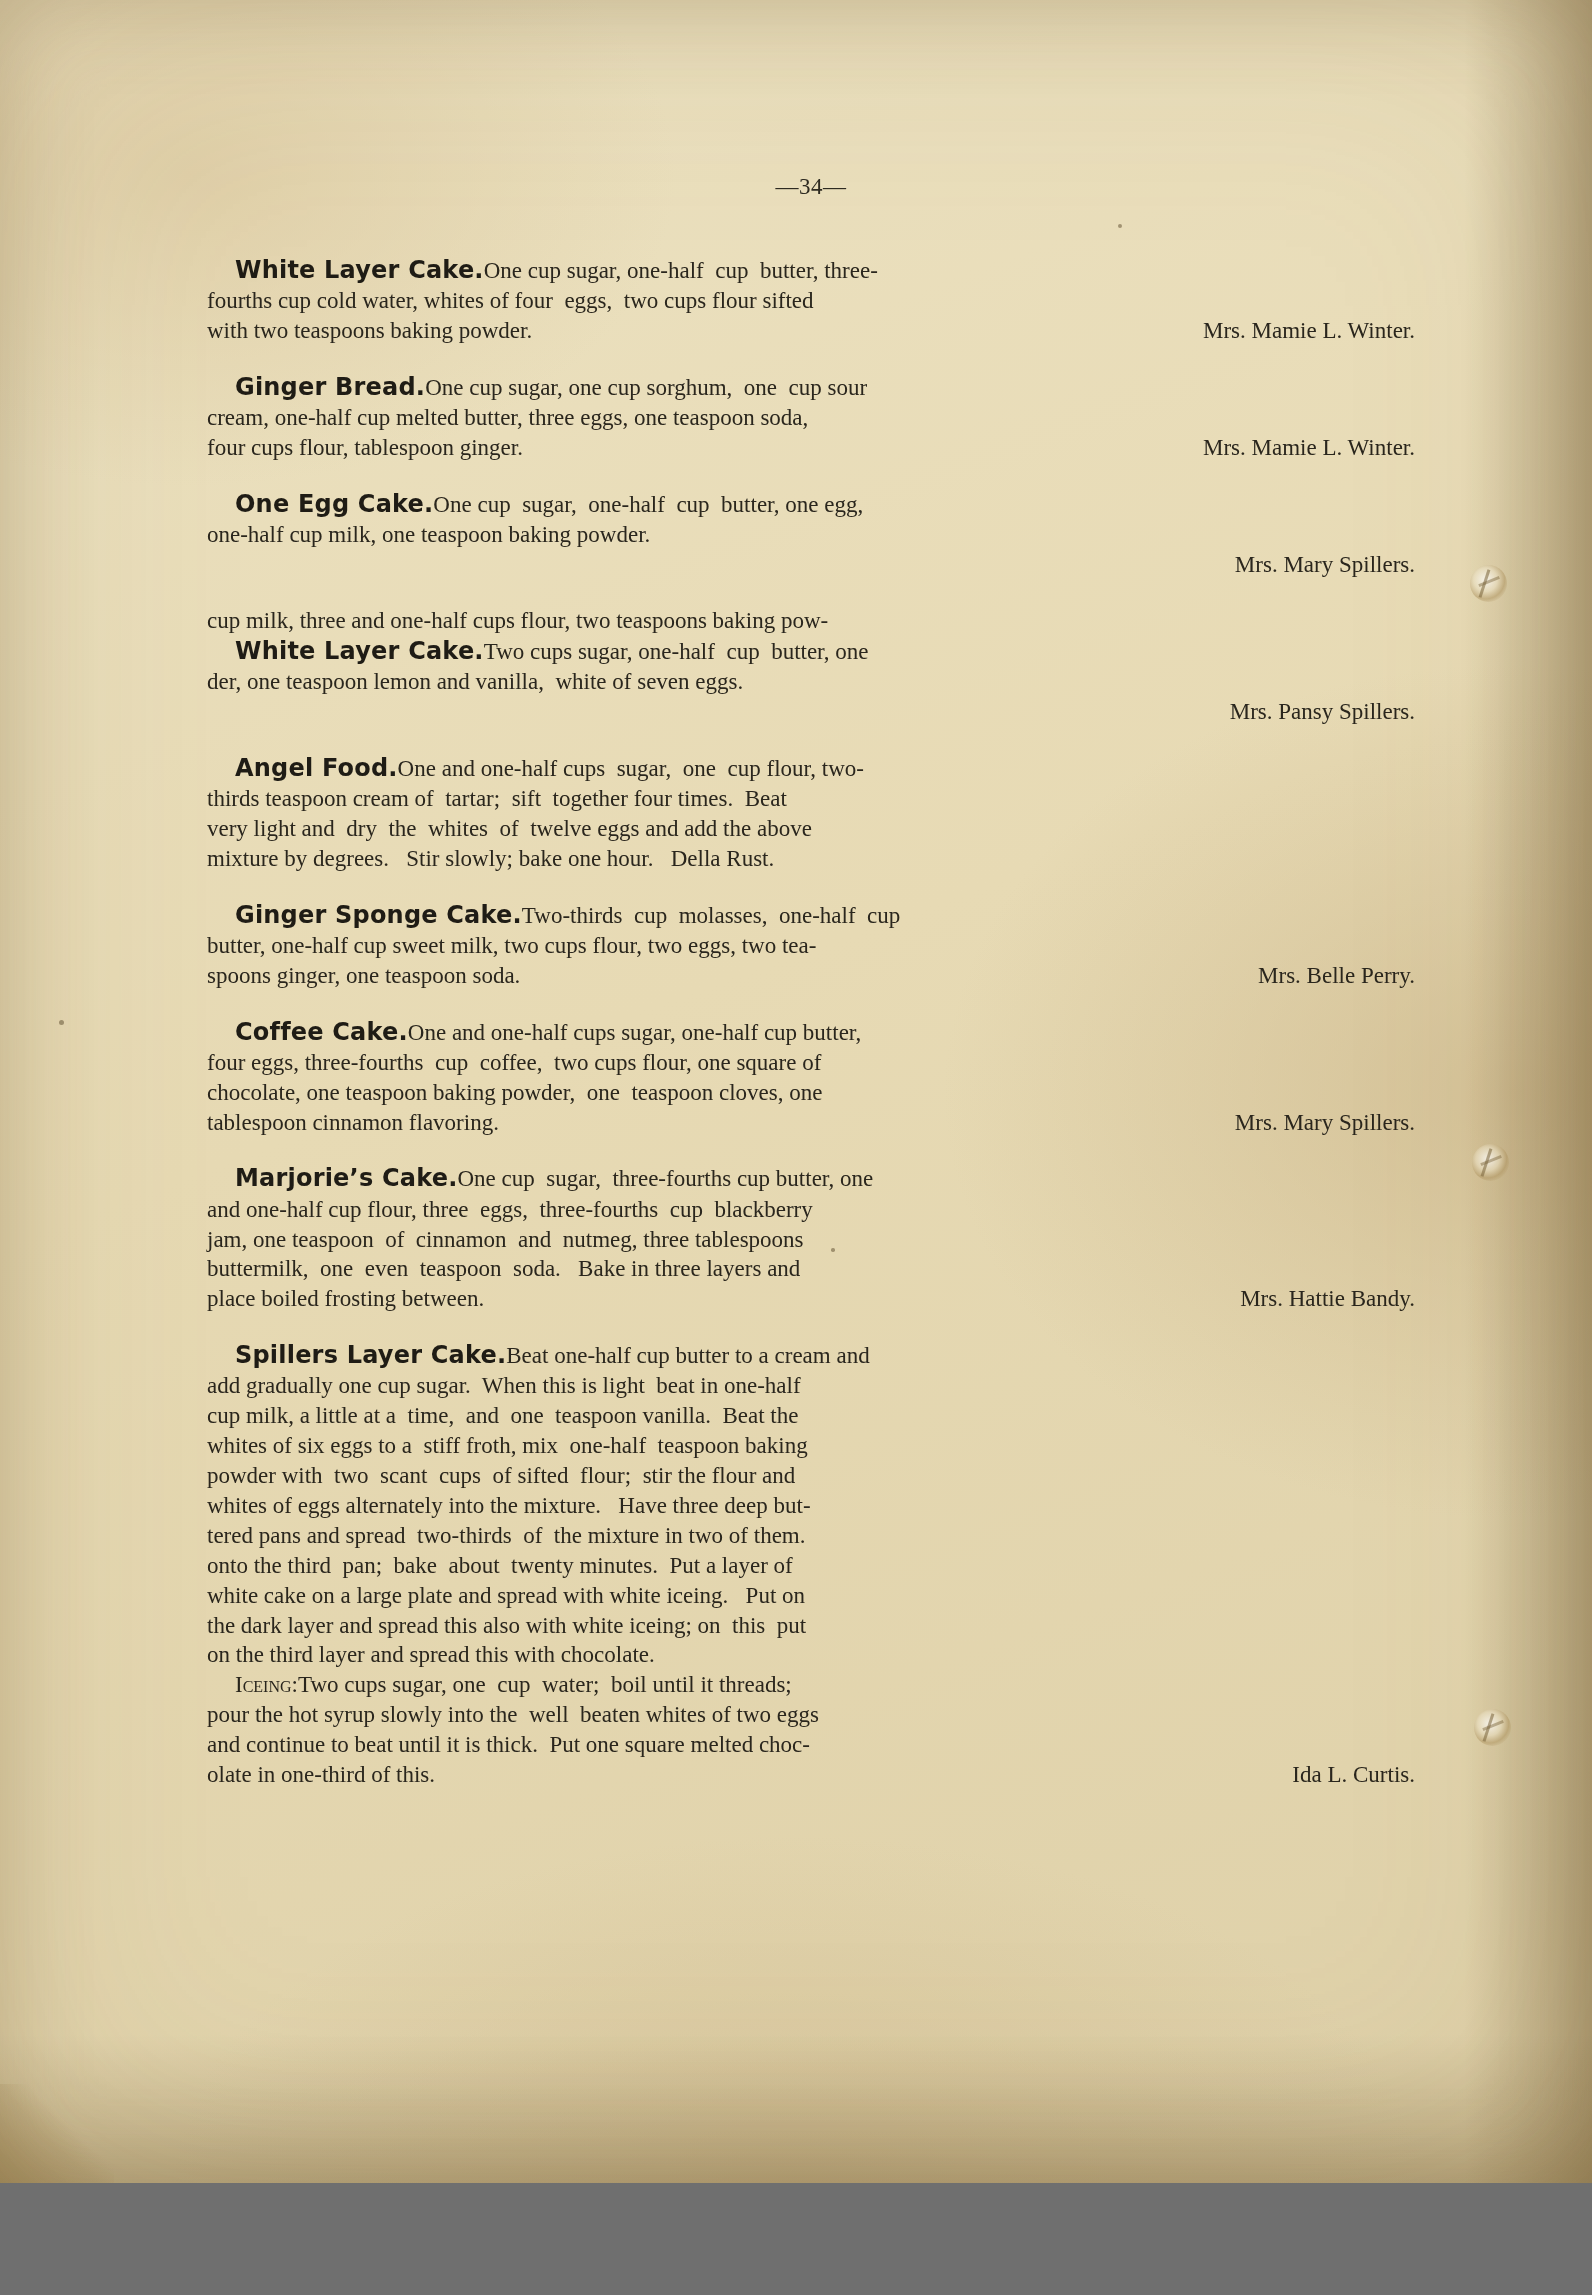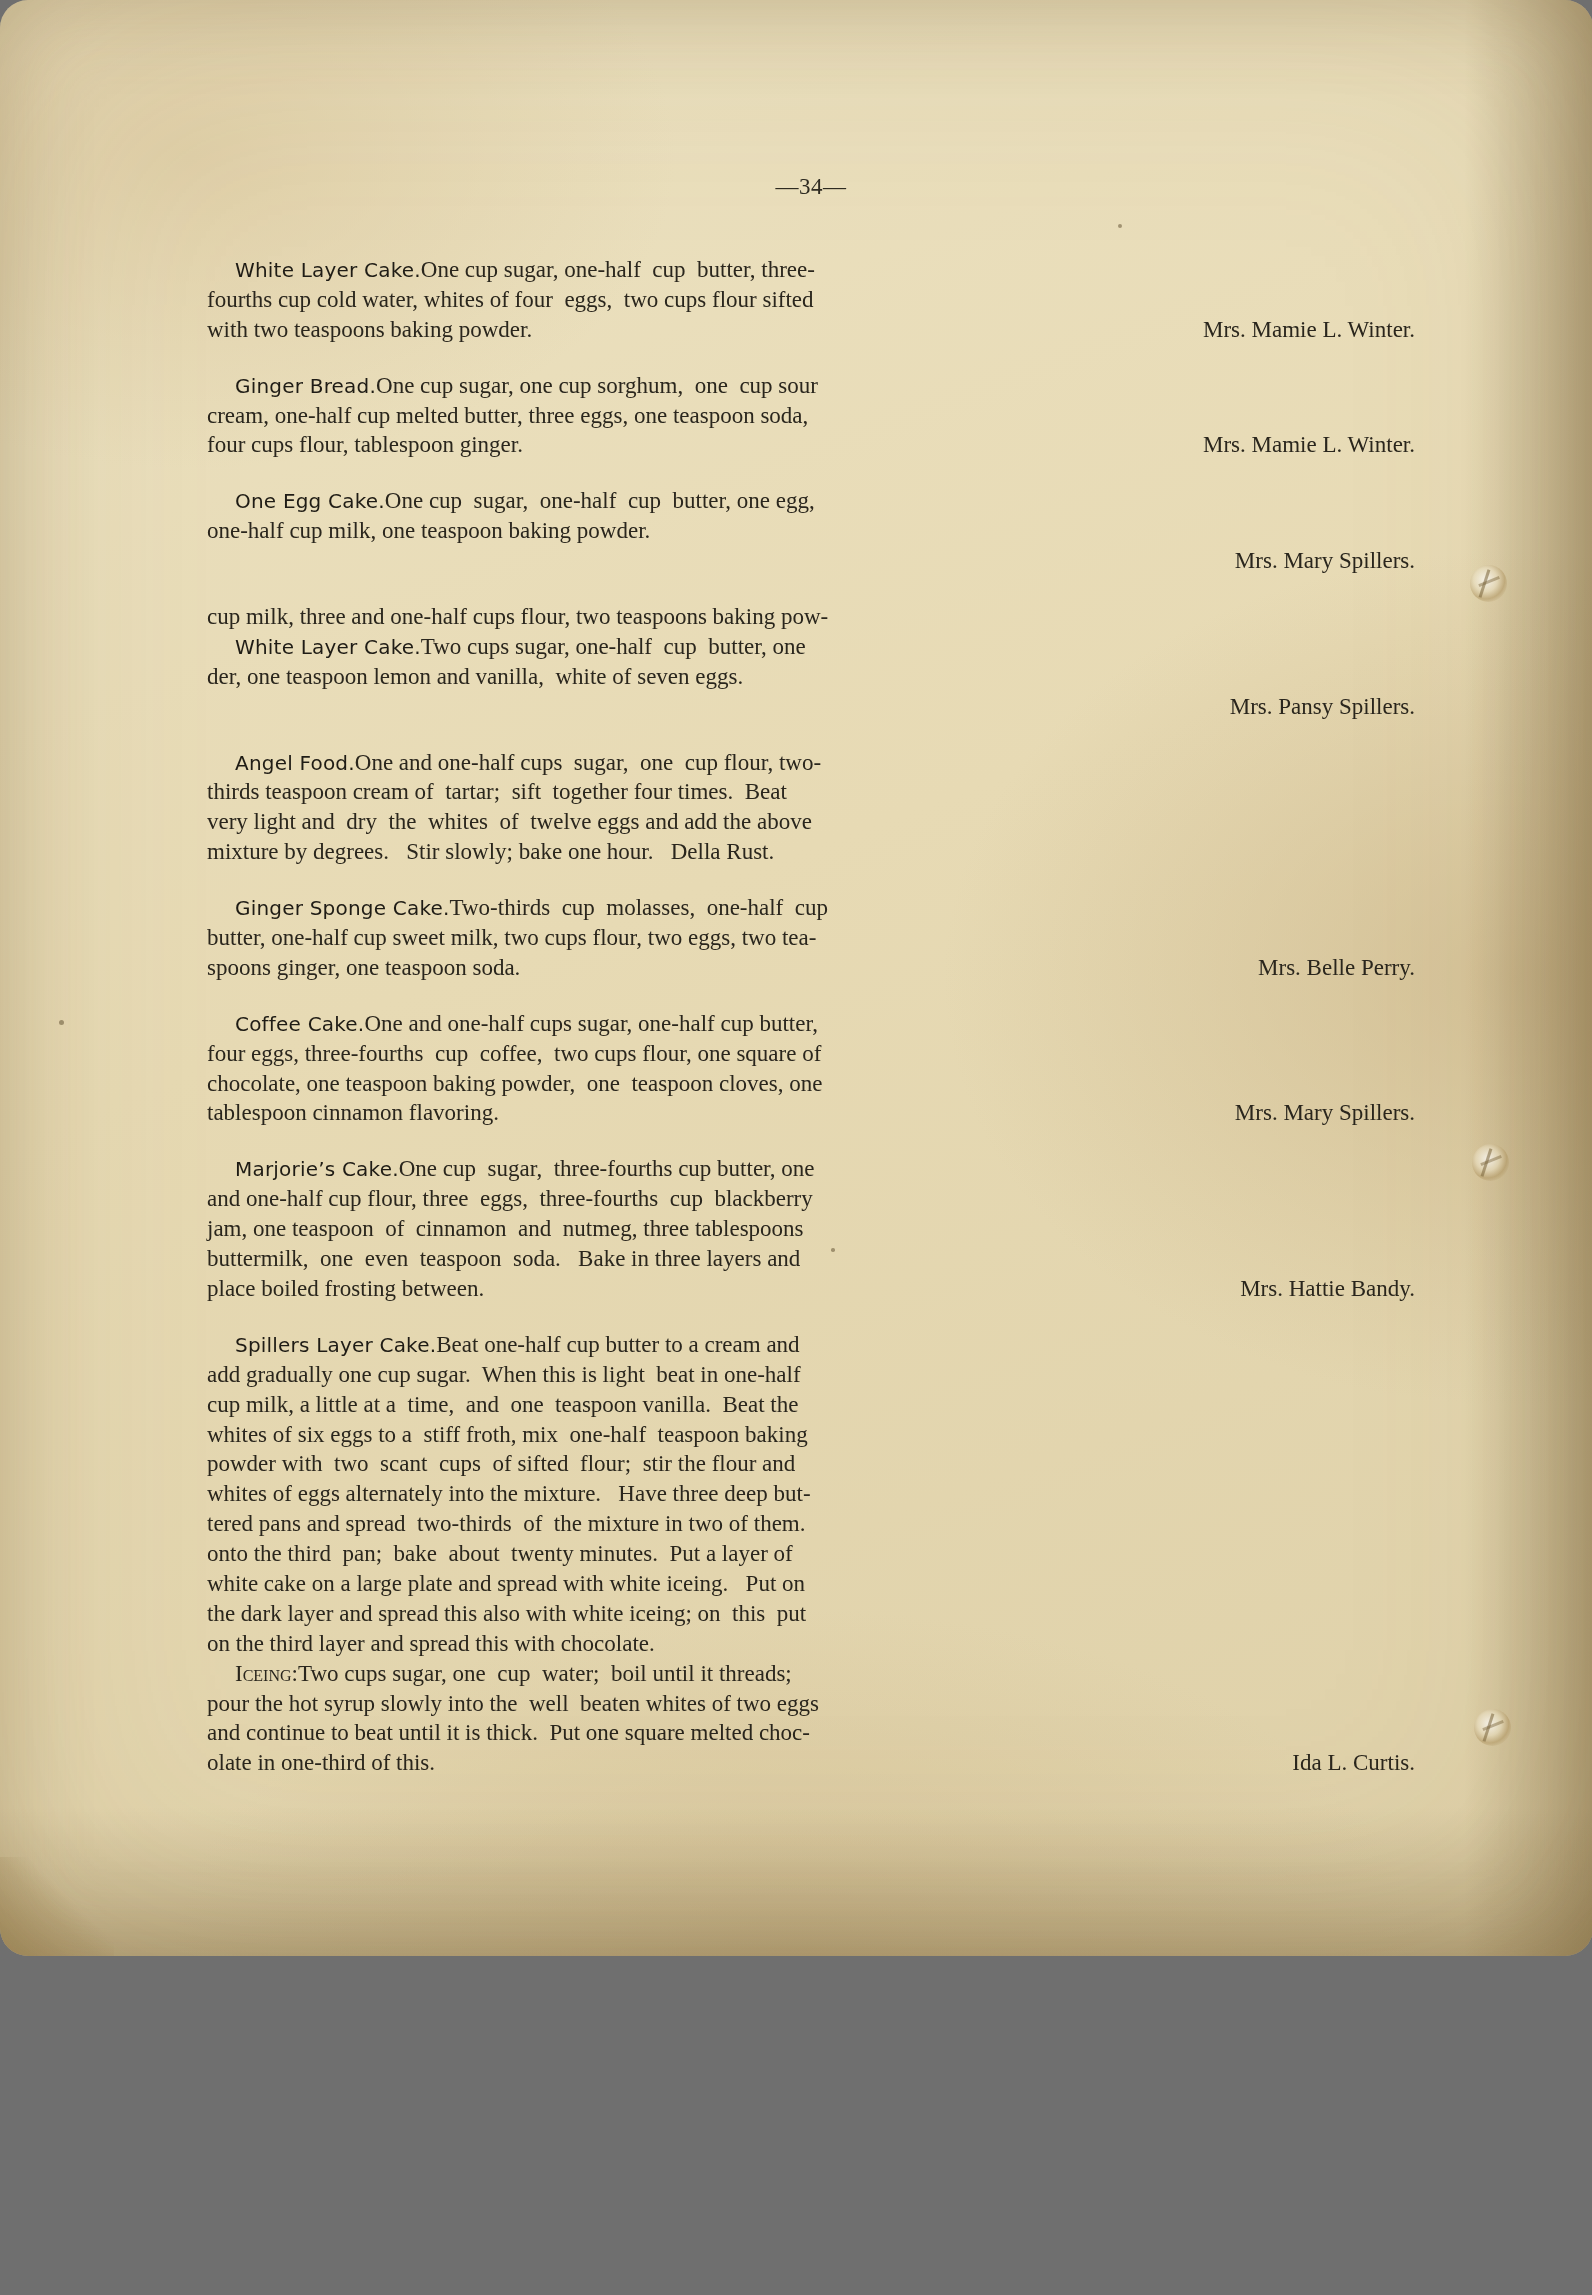--- a/index.html
+++ b/index.html
@@ -6,29 +6,28 @@
     margin: 0;
     padding: 0;
     background: #6f6f6f;
   }
   body {
     font-family: "Liberation Serif", serif;
   }
   .page {
     position: relative;
     width: 1593px;
-    height: 1956px;
+    height: 2183px;
     background: #e8dcb8;
     background-image:
       radial-gradient(ellipse 693px 446px at 12% 8%, rgba(222,205,165,0.85), rgba(0,0,0,0) 70%),
       radial-gradient(ellipse 792px 594px at 95% 50%, rgba(205,184,140,0.7), rgba(0,0,0,0) 72%),
       radial-gradient(ellipse 891px 495px at 50% 100%, rgba(212,193,150,0.75), rgba(0,0,0,0) 70%),
       linear-gradient(160deg, #ece2c2 0%, #e7dab4 45%, #ded0a8 100%);
     overflow: hidden;
-    border-radius: 28px;
   }
   
   .page::before {
     content: "";
     position: absolute;
     inset: 0;
     box-shadow:
       inset 0 0 89px rgba(120,96,54,0.30),
       inset 0 0 258px rgba(140,112,62,0.16);
     pointer-events: none;
@@ -91,22 +90,22 @@
     text-align: justify;
     text-justify: inter-word;
     font-family: "Liberation Serif", serif;
   }
   .ind {
     display: inline-block;
     width: 28px;
   }
   .rtitle {
     font-family: "DejaVu Sans", sans-serif;
-    font-weight: normal;
-    font-size: 20px;
+    font-weight: bold;
+    font-size: 24px;
     letter-spacing: 0.2px;
     color: #1f1c15;
   }
   .sig {
     display: block;
     text-align: right;
     font-size: 23px;
     color: #2a261d;
   }
   .sig-inline {

